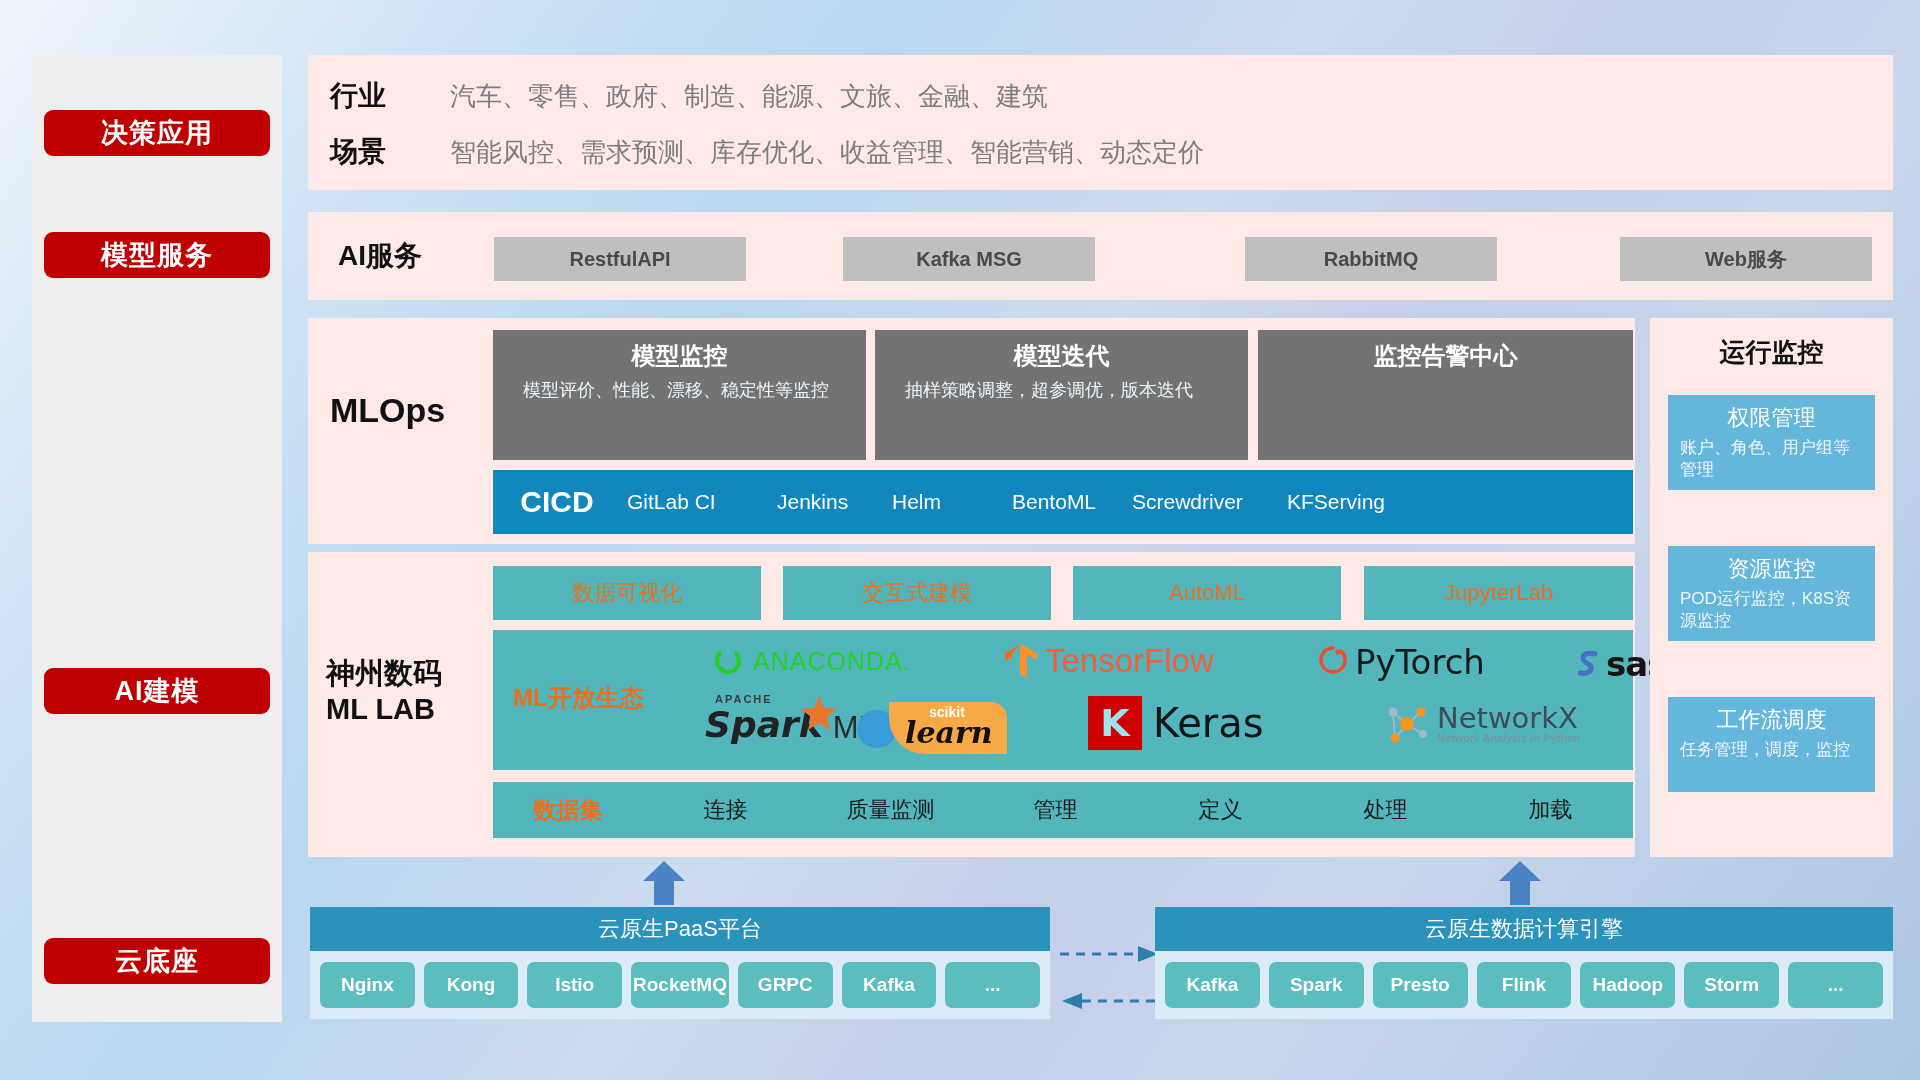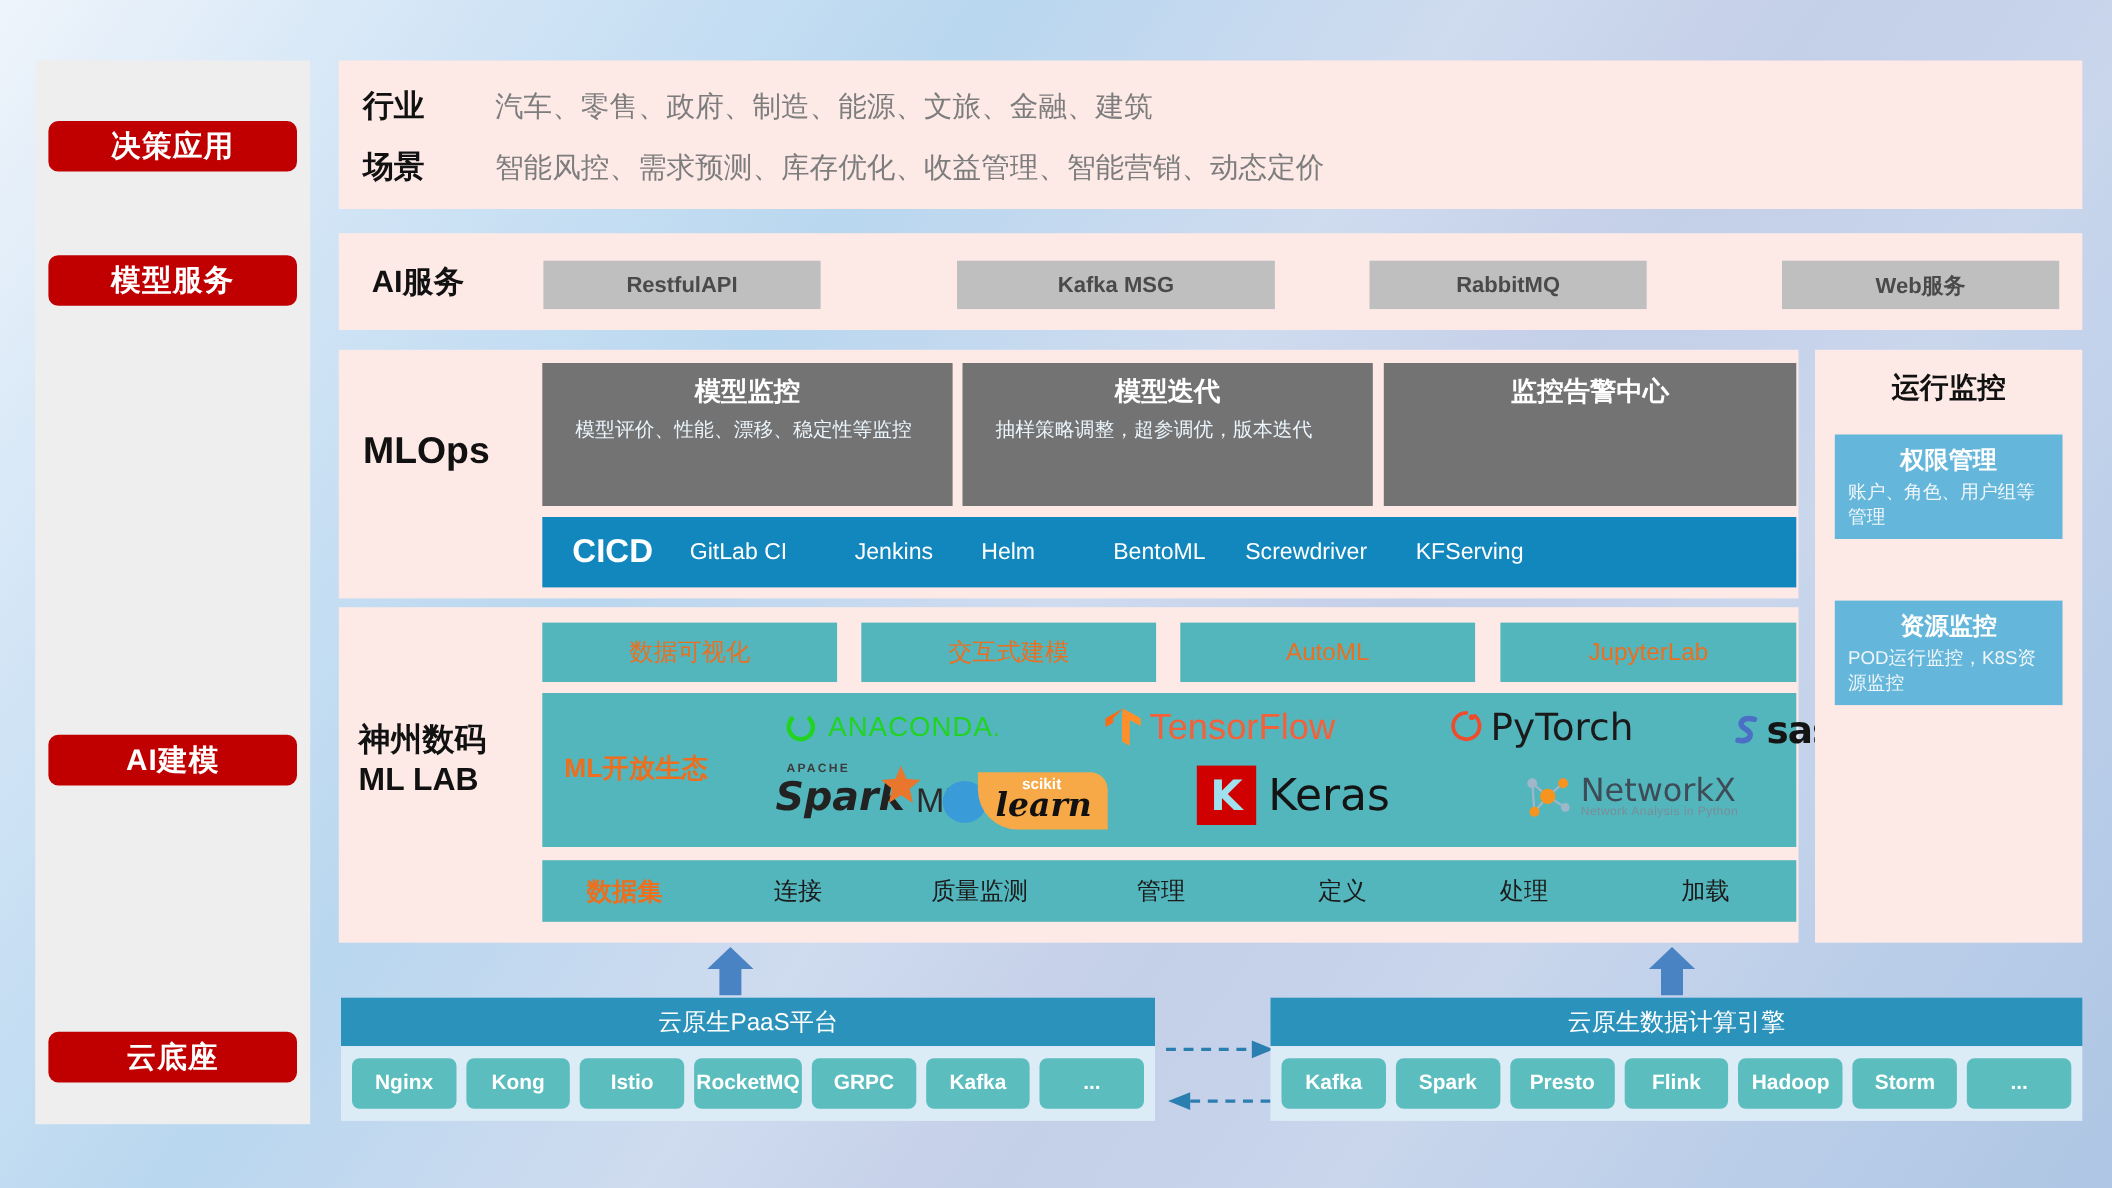--- a/index.html
+++ b/index.html
@@ -97,21 +97,21 @@
   
   #p-monitor{left:1650px;top:318px;width:243px;height:539px;}
   #lbl-monitor{
     position:absolute;left:1650px;top:330px;width:243px;height:44px;
     font-size:26px;justify-content:center;
   }
   .mon-card{
     position:absolute;left:1668px;width:207px;background:#64b6da;
     box-sizing:border-box;padding:8px 12px;
   }
-  .mon-card .t{font-size:22px;font-weight:bold;color:#fff;text-align:center;margin-bottom:4px;}
+  .mon-card .t{font-size:22px;font-weight:normal;color:#fff;text-align:center;margin-bottom:4px;}
   .mon-card .d{font-size:17px;color:#f0f7fb;line-height:1.3;}
   .cb-head{
     position:absolute;background:#2b92bb;color:#fff;
     display:flex;align-items:center;justify-content:center;
     font-size:22px;
   }
   .cb-tray{position:absolute;background:#dcecf6;display:flex;align-items:center;gap:9px;padding:0 10px;box-sizing:border-box;}
   .cb-chip{
     flex:1;height:46px;background:#5bbdbd;border-radius:7px;
     display:flex;align-items:center;justify-content:center;
@@ -148,21 +148,21 @@
     </div>
     <div class="dec-row" style="left:22px;top:78px;">
       <div class="dec-key">场景</div>
       <div class="dec-val">智能风控、需求预测、库存优化、收益管理、智能营销、动态定价</div>
     </div>
   </div>
 
   <div class="panel" id="p-aiservice"></div>
   <div class="row-label" id="lbl-aiservice">AI服务</div>
   <div class="svc-chip" style="left:494px;width:252px;">RestfulAPI</div>
-  <div class="svc-chip" style="left:870px;width:289px;">Kafka MSG</div>
+  <div class="svc-chip" style="left:843px;width:252px;">Kafka MSG</div>
   <div class="svc-chip" style="left:1245px;width:252px;">RabbitMQ</div>
   <div class="svc-chip" style="left:1620px;width:252px;">Web服务</div>
 
   <div class="panel" id="p-mlops"></div>
   <div class="row-label" id="lbl-mlops">MLOps</div>
 
   <div class="mlops-card" style="left:493px;top:330px;width:373px;height:130px;">
     <div class="t">模型监控</div>
     <div class="d">模型评价、性能、漂移、稳定性等监控</div>
   </div>
@@ -295,20 +295,24 @@
   <div class="row-label" id="lbl-monitor">运行监控</div>
 
   <div class="mon-card" style="top:395px;height:95px;">
     <div class="t">权限管理</div>
     <div class="d">账户、角色、用户组等管理</div>
   </div>
   <div class="mon-card" style="top:546px;height:95px;">
     <div class="t">资源监控</div>
     <div class="d">POD运行监控，K8S资源监控</div>
   </div>
+  <div class="mon-card" style="top:697px;height:95px;">
+    <div class="t">工作流调度</div>
+    <div class="d">任务管理，调度，监控</div>
+  </div>
 
   <div class="up-arrow" style="left:641px;top:861px;">
     <svg width="46" height="44" viewBox="0 0 46 44">
         <polygon points="23,0 44,20 33,20 33,44 13,44 13,20 2,20" fill="#4a83c4"></polygon>
       </svg>
   </div>
   <div class="cb-head" style="left:310px;top:907px;width:740px;height:44px;">云原生PaaS平台</div>
   <div class="cb-tray" style="left:310px;top:951px;width:740px;height:68px;">
     <div class="cb-chip">Nginx</div>
     <div class="cb-chip">Kong</div>

